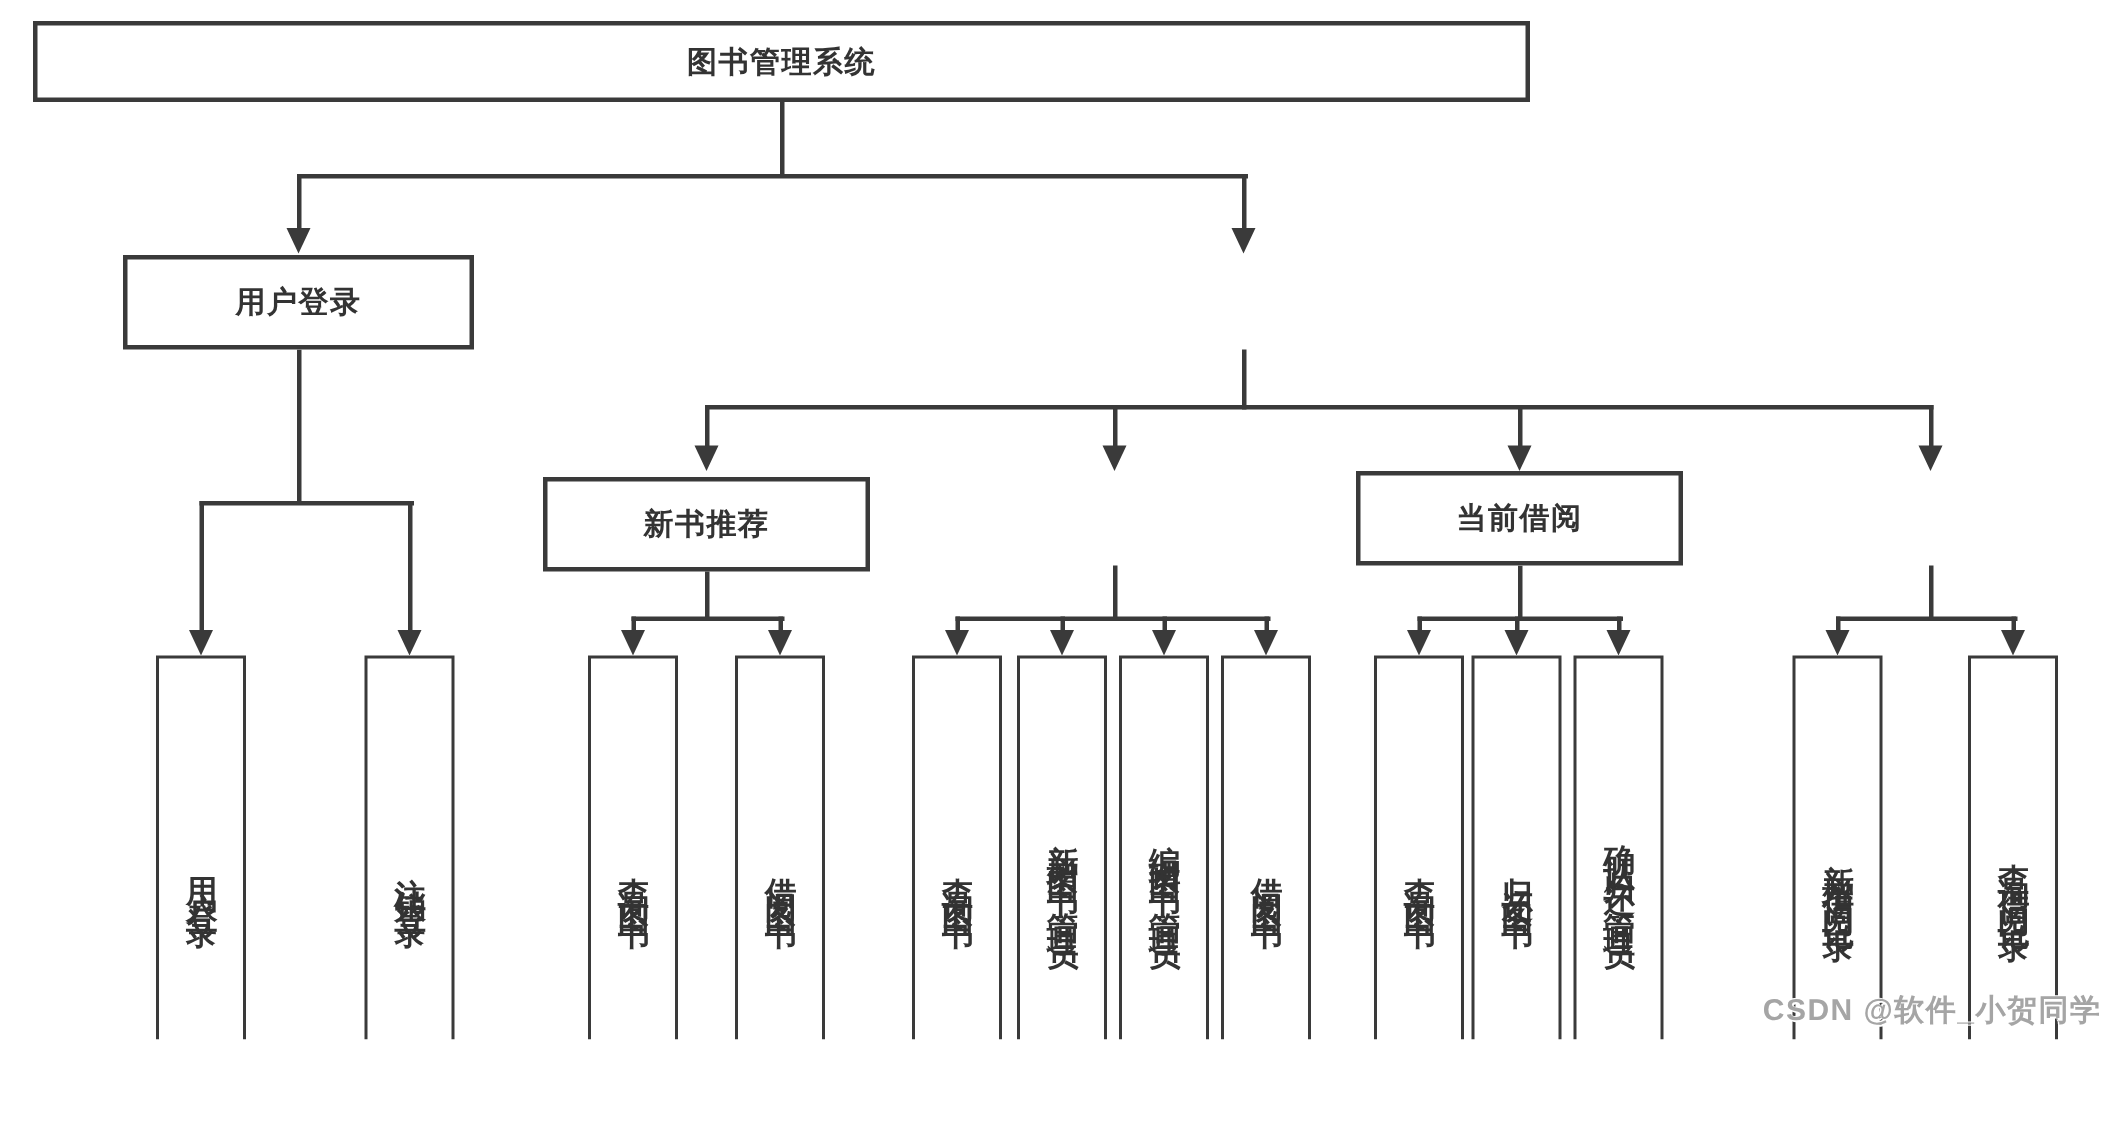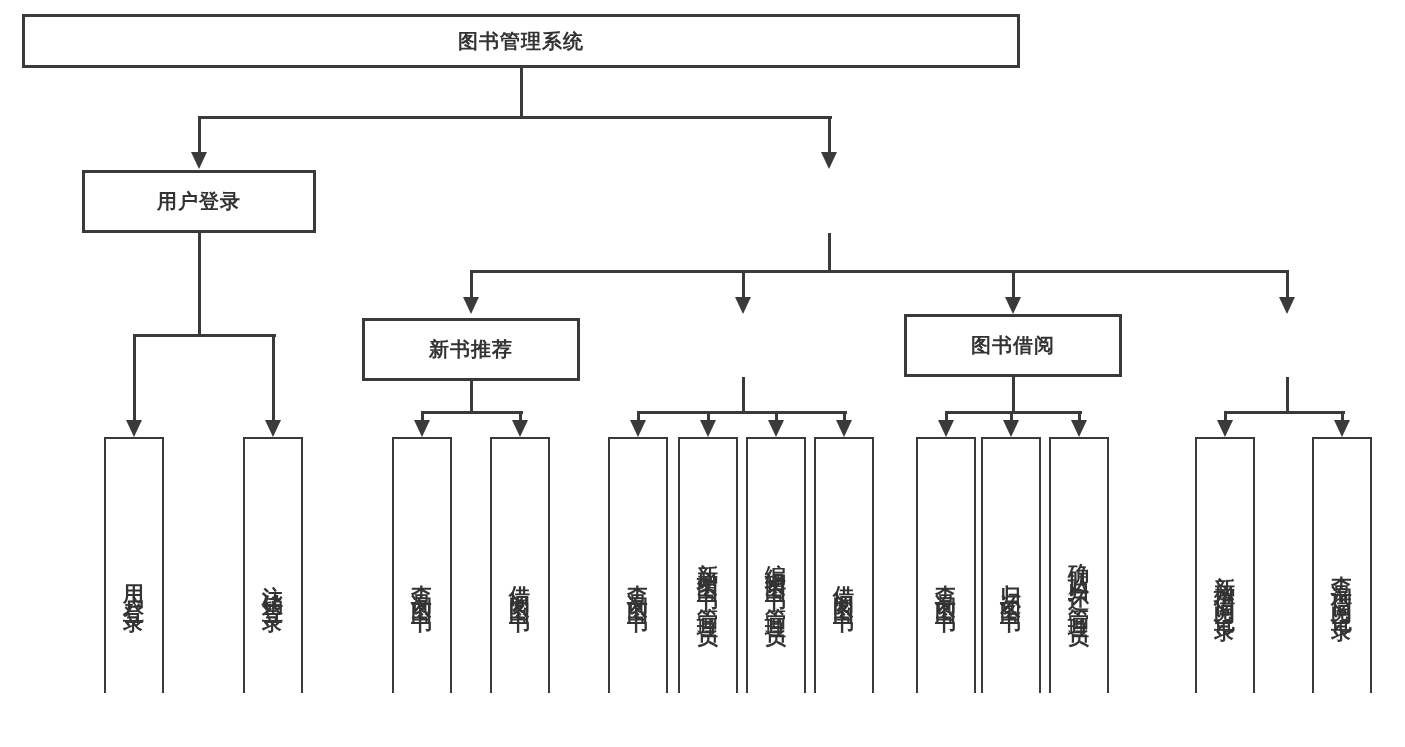--- a/index.html
+++ b/index.html
@@ -116,21 +116,21 @@
   </div>
 
   <div class="hbox" style="left:82px;top:170px;width:234px;height:63px">
     <span>用户登录</span>
   </div>
 
   <div class="hbox" style="left:362px;top:318px;width:218px;height:63px">
     <span>新书推荐</span>
   </div>
   <div class="hbox" style="left:904px;top:314px;width:218px;height:63px">
-    <span>图书借阅</span>
+    <span>当前借阅</span>
   </div>
 
   <div class="vbox" style="left:104px">
     <span class="vtext">用户登录</span>
   </div>
   <div class="vbox" style="left:243px">
     <span class="vtext">注销登录</span>
   </div>
 
   <div class="vbox" style="left:392px">
@@ -163,14 +163,15 @@
     <span class="vtext">确认归还（管理员）</span>
   </div>
 
   <div class="vbox" style="left:1195px">
     <span class="vtext">新增借阅记录</span>
   </div>
   <div class="vbox" style="left:1312px">
     <span class="vtext">查询借阅记录</span>
   </div>
 
+  <div class="watermark">CSDN @软件_小贺同学</div>
 
 </div>
 
 </body></html>

